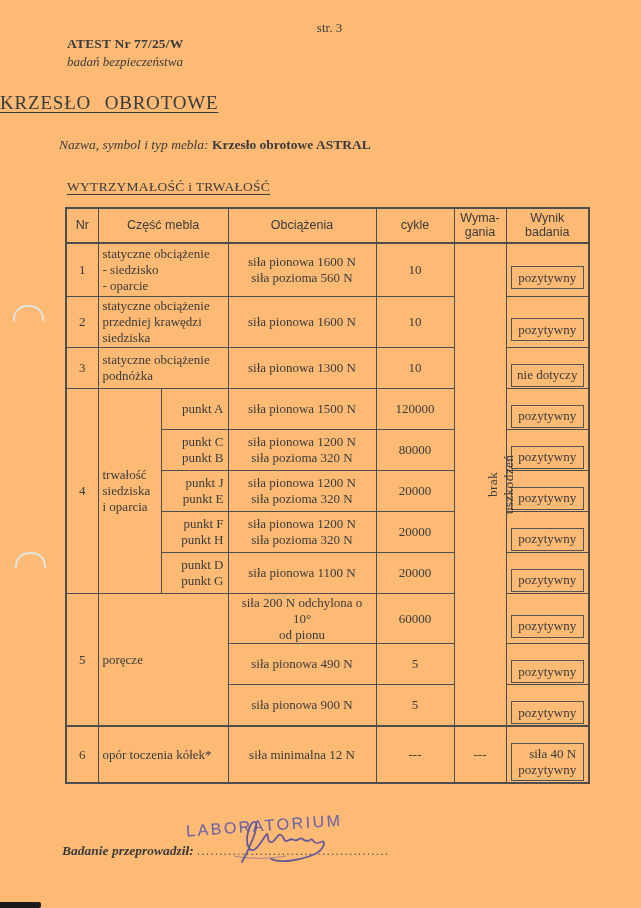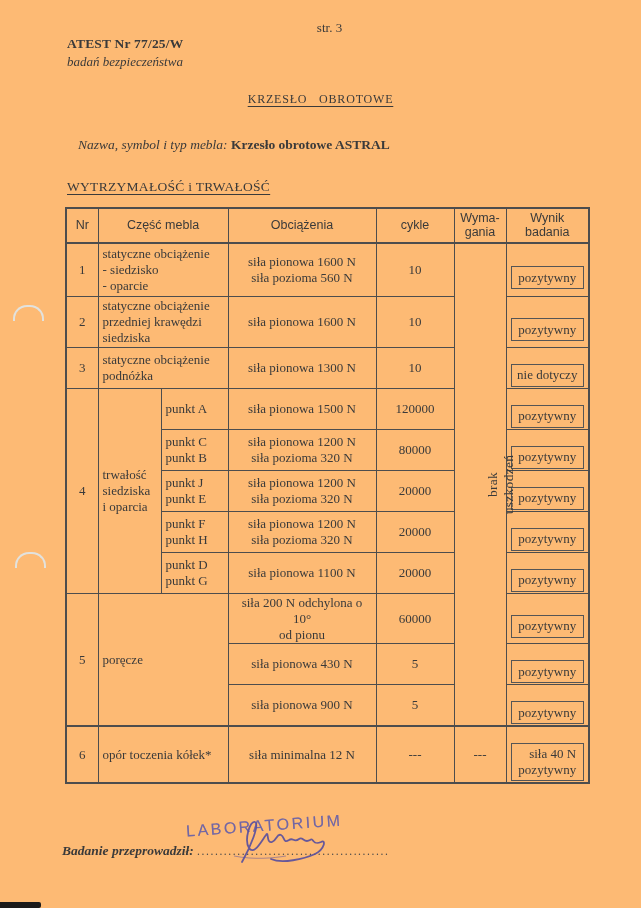--- a/index.html
+++ b/index.html
@@ -9,25 +9,25 @@
     font-family:"Liberation Serif", serif; color:#3a3a3a;
   }
   .pl { white-space:pre-line; }
 
   .page-number { position:absolute; top:20px; left:0; width:100%; text-align:center; text-indent:18px; font-size:13px; }
   .cert { position:absolute; top:36px; left:67px; }
   .cert-nr { font-weight:bold; font-size:13.5px; letter-spacing:0.2px; }
   .cert-sub { font-style:italic; font-size:13px; margin-top:2px; }
 
   .doc-title {
-    position:absolute; top:92px; left:0; width:100%; text-align:center;
-    font-size:12px; letter-spacing:0.8px; word-spacing:8px;
+    position:absolute; top:92px; left:0; width:100%; 
+    font-size:19px; letter-spacing:0.8px; word-spacing:8px;
     text-decoration:underline; text-underline-offset:3px;
   }
-  .name-line { position:absolute; top:137px; left:78px; font-size:13.5px; }
+  .name-line { position:absolute; top:137px; left:59px; font-size:13.5px; }
   .name-label { font-style:italic; }
   .name-value { font-weight:bold; }
   .section-heading {
     position:absolute; top:179px; left:67px; font-size:13.5px; letter-spacing:0.3px;
     text-decoration:underline; text-underline-offset:3px;
   }
 
   table.results {
     position:absolute; top:207px; left:65px; width:523px;
     border-collapse:collapse; table-layout:fixed;
@@ -38,21 +38,21 @@
     font-family:"Liberation Sans", sans-serif; font-weight:normal; font-size:12.5px;
     border:1px solid #4d4d4d; border-bottom:2px solid #4d4d4d;
     text-align:center; vertical-align:middle; padding:2px; line-height:1.15;
   }
   table.results td {
     border:1px solid #4d4d4d; vertical-align:middle;
     padding:1px 4px; line-height:1.22;
   }
   td.c { text-align:center; }
   td.lft { text-align:left; padding-left:6px; }
-  td.pt { text-align:left; padding-left:9px; }
+  td.pt { text-align:right; padding-left:9px; }
   td.res { border-top:none; border-bottom:none; padding:3px 3px; }
   tr.thick-top td { border-top:2px solid #4d4d4d; }
   .resbox {
     border:1px solid #555; min-height:17px; padding:2px 2px;
     display:flex; align-items:center; justify-content:center; text-align:right;margin-top:15px;
   }
   td.req { text-align:center; }
   .vtext {
     display:inline-block; width:84px; text-align:center;
     transform:rotate(-90deg); line-height:1.15; font-size:13.5px; letter-spacing:0.3px;
@@ -216,21 +216,21 @@
       <td class="c pl" rowspan="3">5</td>
       <td colspan="2" rowspan="3" class="lft pl">poręcze</td>
       <td class="c pl">siła 200 N odchylona o 10°
 od pionu</td>
       <td class="c pl">60000</td>
       <td class="res">
             <div class="resbox pl">pozytywny</div>
           </td>
     </tr>
     <tr class="h-r5b">
-      <td class="c pl">siła pionowa 430 N</td>
+      <td class="c pl">siła pionowa 490 N</td>
       <td class="c pl">5</td>
       <td class="res">
             <div class="resbox pl">pozytywny</div>
           </td>
     </tr>
     <tr class="h-r5c">
       <td class="c pl">siła pionowa 900 N</td>
       <td class="c pl">5</td>
       <td class="res">
             <div class="resbox pl">pozytywny</div>

